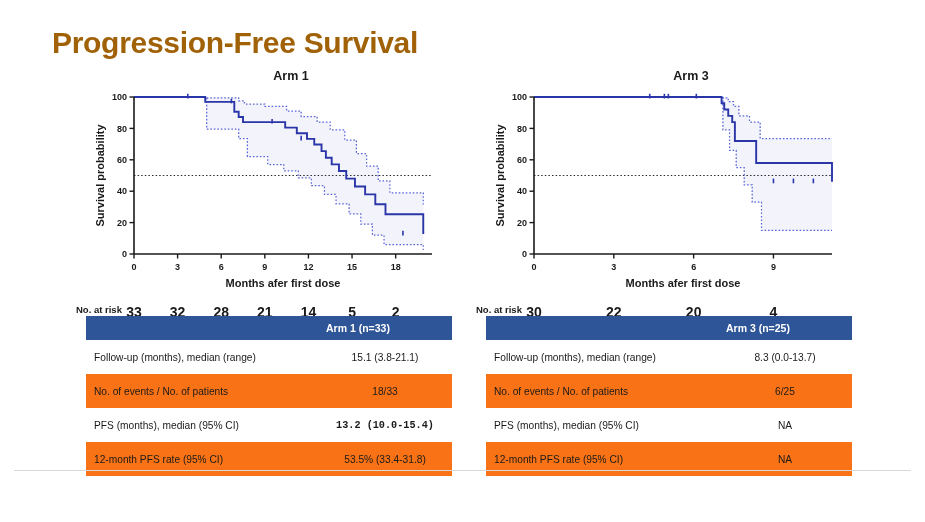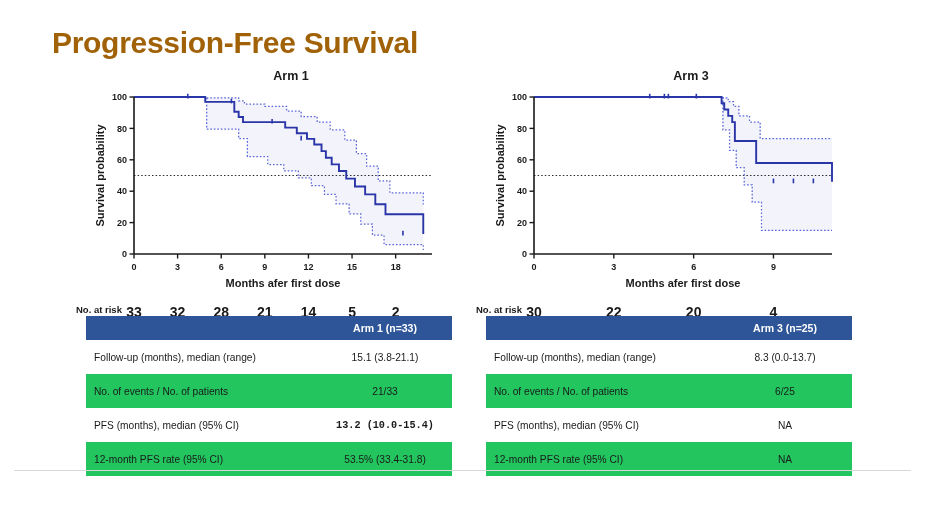--- a/index.html
+++ b/index.html
@@ -75,34 +75,34 @@
     table-layout: fixed;
   }
   table.stats.left  { left: 86px;  top: 316px; }
   table.stats.right { left: 486px; top: 316px; }
 
   table.stats th {
     background: #2e5597;
     color: #ffffff;
     font-size: 10.5px;
     font-weight: bold;
-    text-align: center;
+    text-align: left;
     padding: 6px 8px;
     height: 22px;
   }
   table.stats th.blank { background: #2e5597; }
   table.stats td {
     font-size: 10.2px;
     color: #1a1a1a;
     padding: 5.5px 8px;
     height: 34px;
   }
   table.stats td.lbl { text-align: left; }
   table.stats td.val { text-align: center; }
-  table.stats tr.alt td { background: #22c55e; margin-top: 40px; }
+  table.stats tr.alt td { background: #f97316; margin-top: 40px; }
   table.stats tr.plain td { background: #ffffff; }
   table.stats td.bold { font-weight: bold; font-family: Liberation Mono, monospace; }
   table.stats col.c1 { width: 232px; }
   table.stats col.c2 { width: 134px; }
 
   #footer-rule {
     position: absolute; left: 14px; top: 470px;
     width: 897px; height: 1px; background: #d8d8d8;
   }
 
@@ -224,21 +224,21 @@
       <th>Arm 1 (n=33)</th>
     </tr>
   </thead>
   <tbody id="tbody-arm1">
       <tr class="plain">
         <td class="lbl">Follow-up (months), median (range)</td>
         <td class="val">15.1 (3.8-21.1)</td>
       </tr>
       <tr class="alt">
         <td class="lbl">No. of events / No. of patients</td>
-        <td class="val">21/33</td>
+        <td class="val">18/33</td>
       </tr>
       <tr class="plain">
         <td class="lbl">PFS (months), median (95% CI)</td>
         <td class="val bold">13.2 (10.0-15.4)</td>
       </tr>
       <tr class="alt">
         <td class="lbl">12-month PFS rate (95% CI)</td>
         <td class="val">53.5% (33.4-31.8)</td>
       </tr>
     </tbody>

